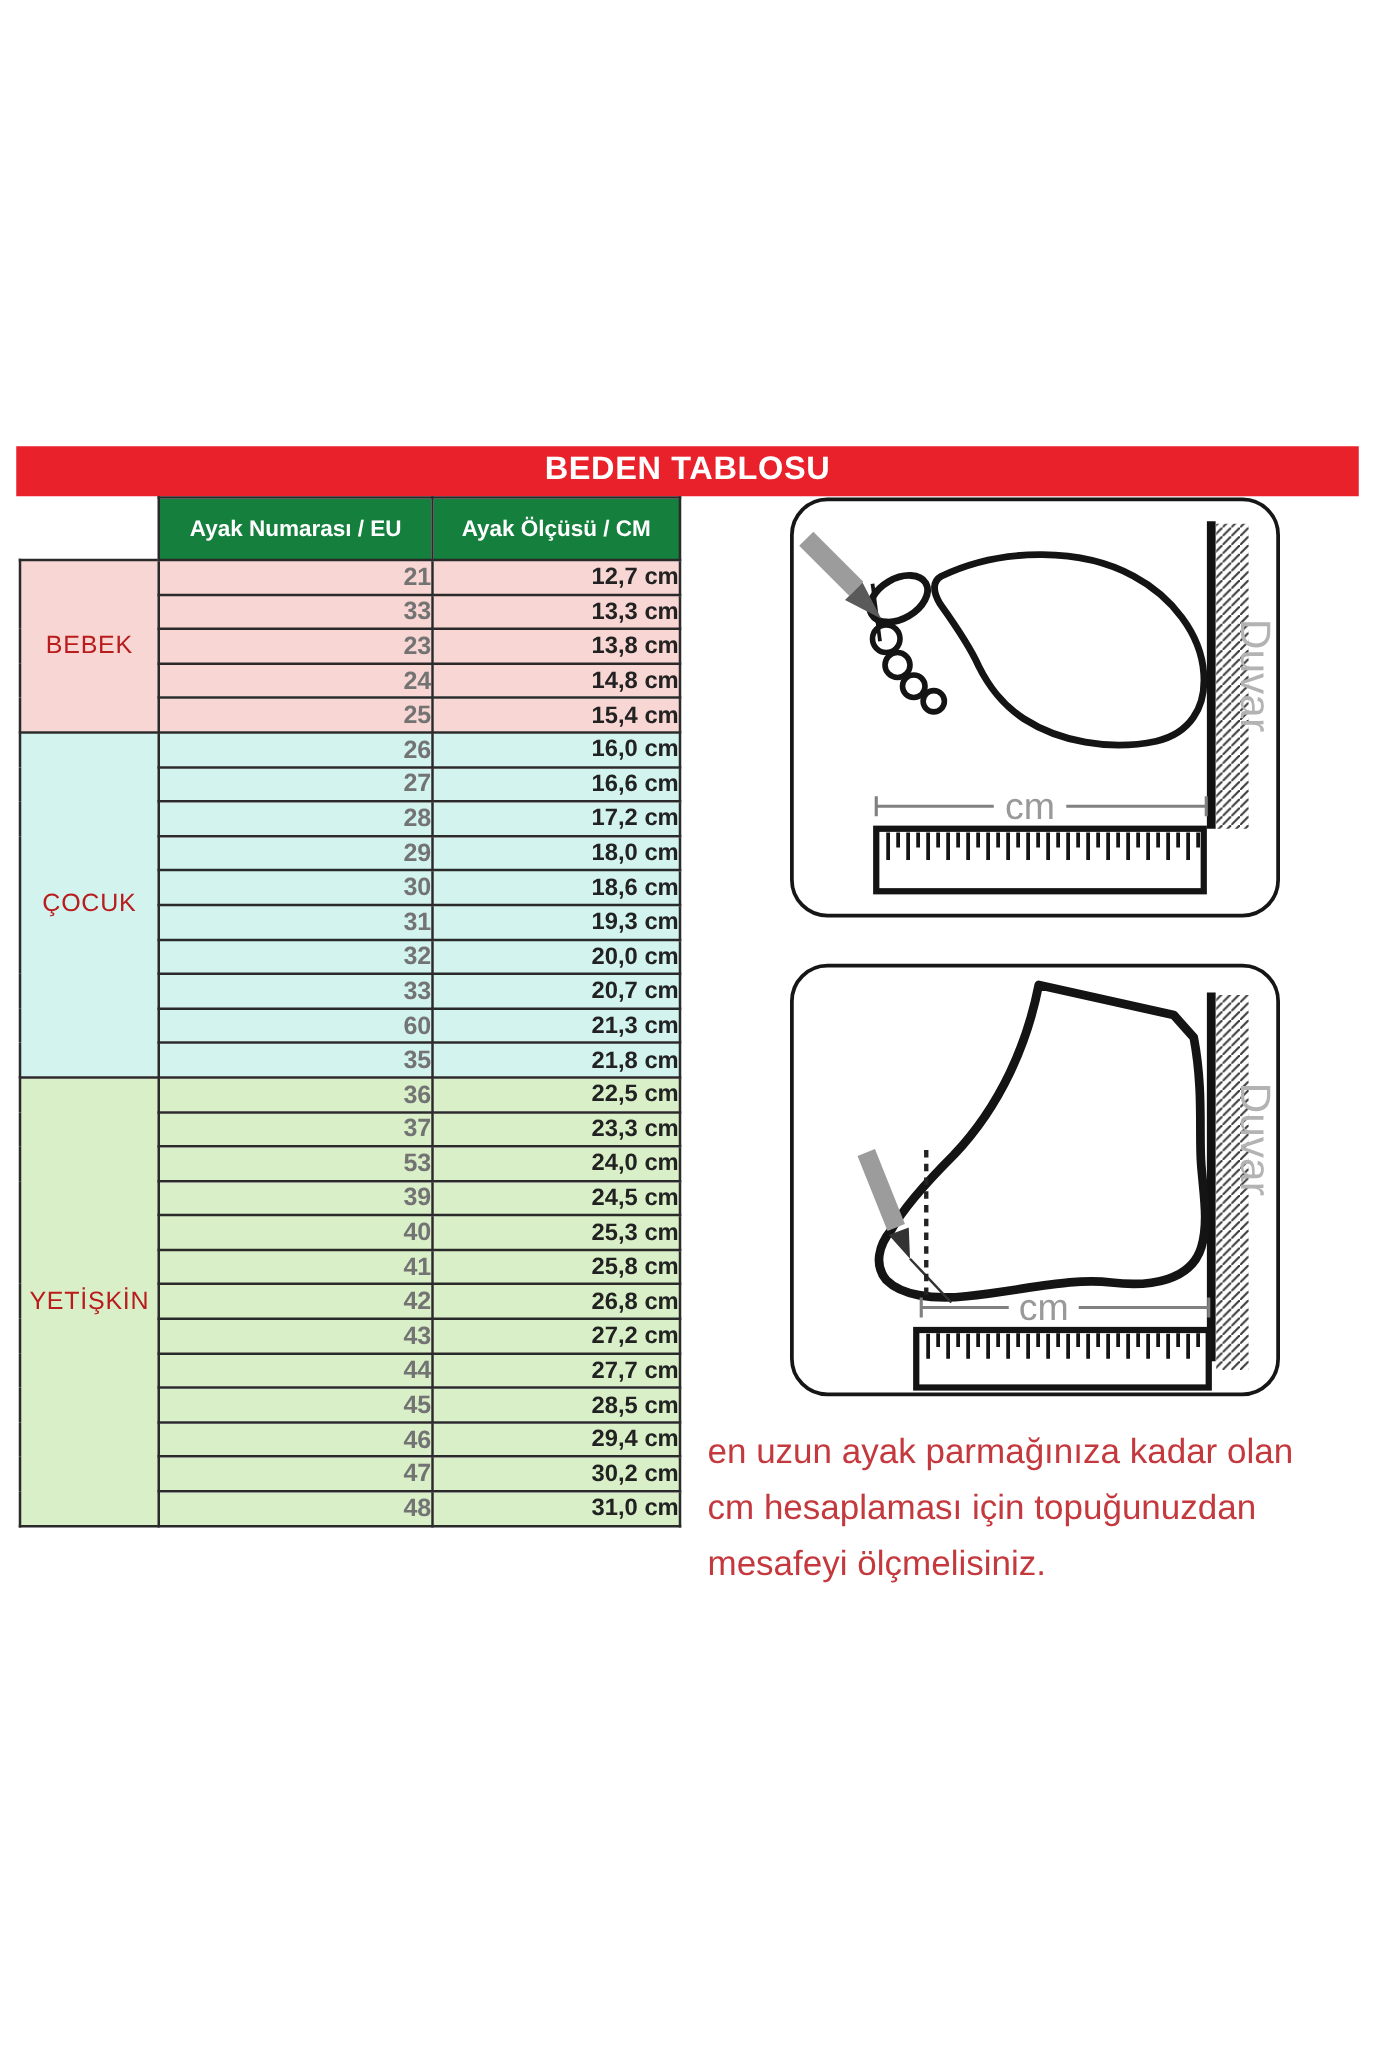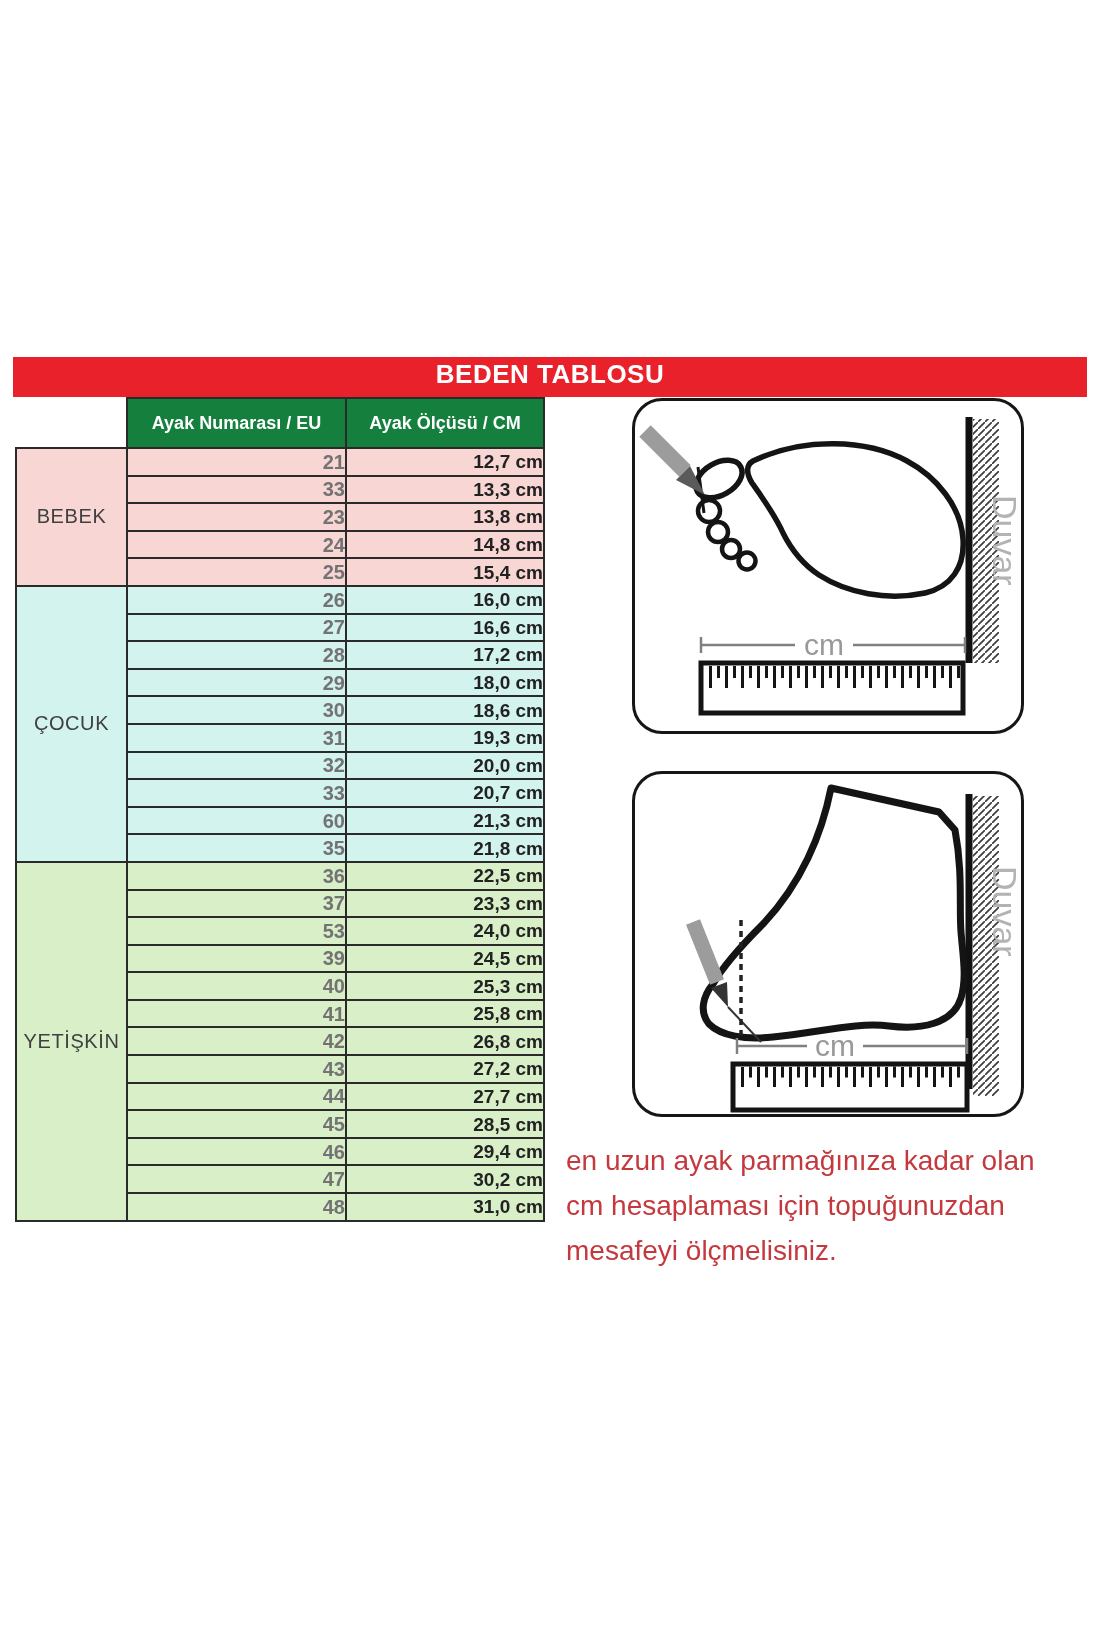--- a/index.html
+++ b/index.html
@@ -16,21 +16,21 @@
                    table-layout:fixed;}
   .size-table td,.size-table th{border:2px solid #2a2a2a;padding:0;overflow:hidden;}
   .size-table td.corner{border:none;background:#fff;}
   .size-table th.colhead{background:#15803d;color:#fff;font-weight:bold;font-size:18px;
                          height:48px;text-align:center;vertical-align:middle;}
   .size-table tr.datarow{height:27.6px;}
   .size-table td.eu{text-align:right;font-weight:bold;font-size:20px;color:#737373;
                     vertical-align:middle;line-height:1;}
   .size-table td.cmv{text-align:right;font-weight:bold;font-size:19px;color:#222;
                      padding-right:0;vertical-align:middle;line-height:1;}
-  .size-table td.grp{text-align:center;font-size:20px;font-weight:400;color:#404040;
+  .size-table td.grp{text-align:center;font-size:20px;font-weight:400;color:#b91c1c;
                      letter-spacing:0.6px;vertical-align:middle;}
   tr.row-pink td{background:#f8d6d3;}
   tr.row-cyan td{background:#d2f3ee;margin-top:17px;}
   tr.row-green td{background:#d8efc8;}
 
   
   .panel{position:absolute;background:#fff;border:3.5px solid #161616;border-radius:30px;}
   .panel svg{display:block;}
   #panel1{left:632px;top:398px;}
   #panel2{left:632px;top:771px;}

